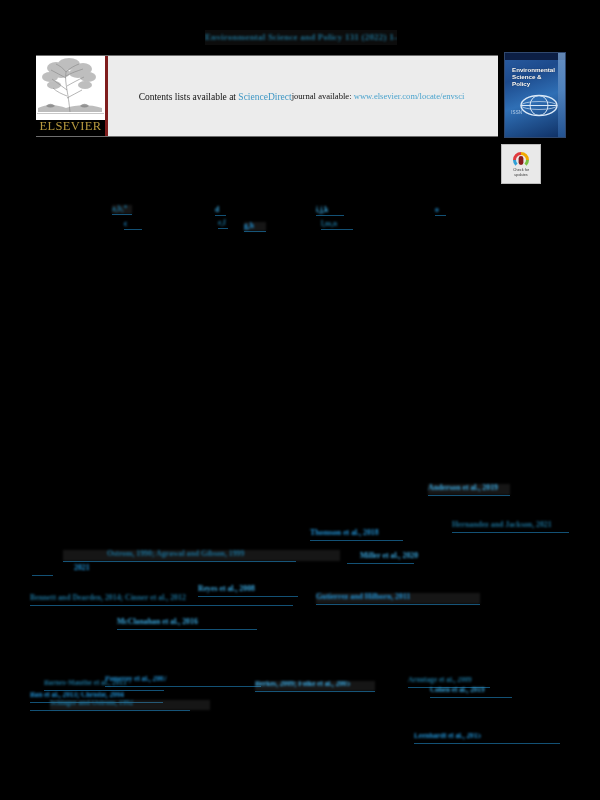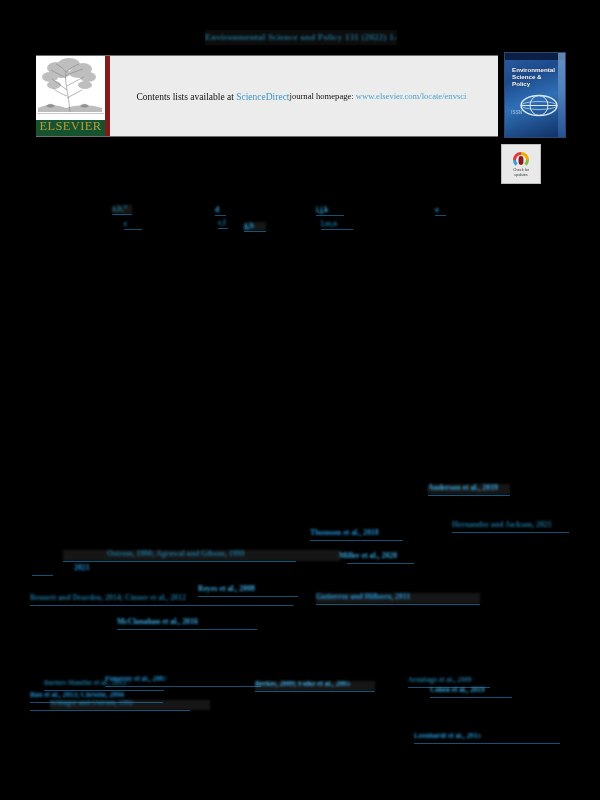--- a/index.html
+++ b/index.html
@@ -83,22 +83,22 @@
   }
   .homepage-line .url {
     color: #4aa3cd;
   }
 
   
   .elsevier-logo {
     position: absolute;
     left: 0px; top: 0px;
     width: 69px; height: 80px;
-    background: #14532d;
-    border-right: 5px solid #7f1d1d;
+    background: #000000;
+    border-right: 3px solid #7f1d1d;
     overflow: hidden;
   }
   .elsevier-logo svg { display:block; }
   .elsevier-word {
     position: absolute;
     left: 0; bottom: 2px;
     width: 69px;
     text-align: center;
     font-family: "Liberation Serif", serif;
     font-size: 12.5px;
@@ -247,21 +247,21 @@
       </svg>
       <div class="elsevier-word">ELSEVIER</div>
     </div>
 
     <div class="masthead-inner">
       <div class="contents-line">
         <span>Contents lists available at</span>
         <span class="sd">ScienceDirect</span>
       </div>
       <div class="homepage-line">
-        <span>journal homepage:</span>
+        <span>journal available:</span>
         <span class="url">www.elsevier.com/locate/envsci</span>
       </div>
     </div>
   </div>
 
   <div class="cover">
     <div class="cover-bg"></div>
     <div class="cover-topbar"></div>
     <div class="cover-side"></div>
     <div class="cover-title">Environmental</div>
@@ -306,21 +306,21 @@
       <span class="link dark" style="left: 321px; top: 220px; width: 32px; height: 9px; font-size: 7.5px;">l,m,n</span>
       <span class="undl" style="left: 321px; top: 229px; width: 32px;"></span>
       <span class="link " style="left: 435px; top: 206px; width: 11px; height: 9px; font-size: 7.5px;">o</span>
       <span class="undl" style="left: 435px; top: 215px; width: 11px;"></span>
       <span class="link light haze" style="left: 428px; top: 484px; width: 82px; height: 11px; font-size: 7.8px;">Anderson et al., 2019</span>
       <span class="undl" style="left: 428px; top: 495px; width: 82px;"></span>
       <span class="link dark" style="left: 452px; top: 521px; width: 117px; height: 11px; font-size: 7.8px;">Hernandez and Jackson, 2021</span>
       <span class="undl" style="left: 452px; top: 532px; width: 117px;"></span>
       <span class="link " style="left: 310px; top: 529px; width: 93px; height: 11px; font-size: 7.8px;">Thomson et al., 2018</span>
       <span class="undl" style="left: 310px; top: 540px; width: 93px;"></span>
-      <span class="link light" style="left: 339px; top: 552px; width: 67px; height: 11px; font-size: 7.8px;">Miller et al., 2020</span>
+      <span class="link light" style="left: 360px; top: 552px; width: 67px; height: 11px; font-size: 7.8px;">Miller et al., 2020</span>
       <span class="undl" style="left: 347px; top: 563px; width: 67px;"></span>
       <span class="link dark haze" style="left: 63px; top: 550px; width: 233px; height: 11px; font-size: 7.8px; padding-left: 44px;">Ostrom, 1990; Agrawal and Gibson, 1999</span>
       <span class="undl" style="left: 63px; top: 561px; width: 233px;"></span>
       <span class="link " style="left: 32px; top: 564px; width: 21px; height: 11px; font-size: 7.8px; margin-left: 42px;">2021</span>
       <span class="undl" style="left: 32px; top: 575px; width: 21px;"></span>
       <span class="link light" style="left: 198px; top: 585px; width: 100px; height: 11px; font-size: 7.8px;">Reyes et al., 2008</span>
       <span class="undl" style="left: 198px; top: 596px; width: 100px;"></span>
       <span class="link dark" style="left: 30px; top: 594px; width: 263px; height: 11px; font-size: 7.8px;">Bennett and Dearden, 2014; Cinner et al., 2012</span>
       <span class="undl" style="left: 30px; top: 605px; width: 263px;"></span>
       <span class="link  haze" style="left: 316px; top: 593px; width: 164px; height: 11px; font-size: 7.8px;">Gutierrez and Hilborn, 2011</span>

